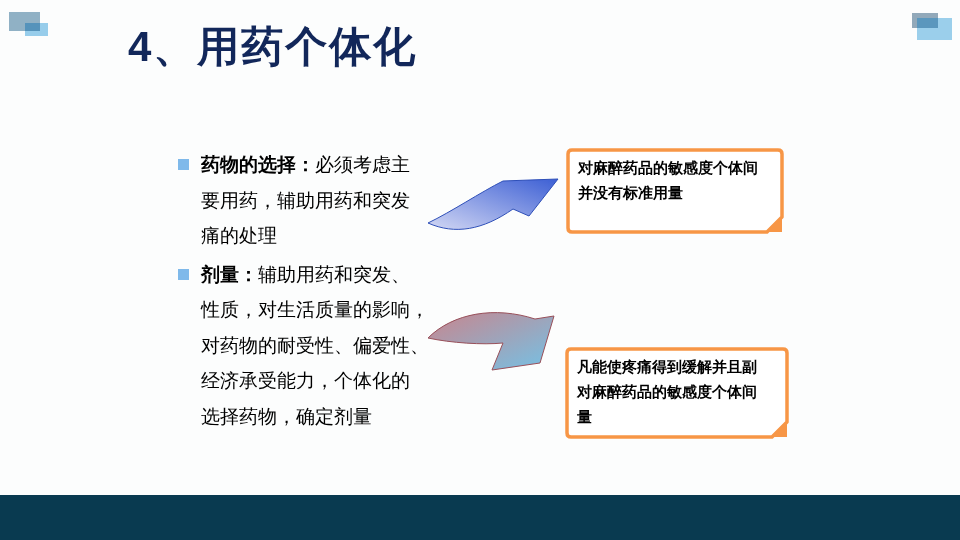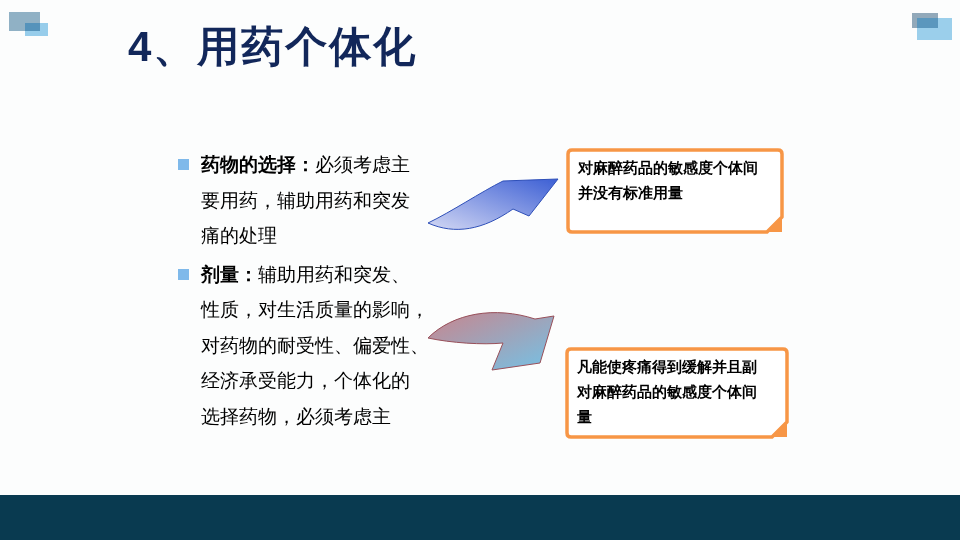--- a/index.html
+++ b/index.html
@@ -71,21 +71,21 @@
       </div>
     </div>
 
     <div class="bullet-item">
       <span class="bullet-marker"></span>
       <div class="bullet-lines">
         <div><b>剂量：</b><span>辅助用药和突发、</span></div>
         <div>性质，对生活质量的影响，</div>
         <div>对药物的耐受性、偏爱性、</div>
         <div>经济承受能力，个体化的</div>
-        <div>选择药物，必须考虑主</div>
+        <div>选择药物，确定剂量</div>
       </div>
     </div>
 
   </div>
 
   <svg class="arrow-svg arrow-1" width="140" height="60" viewBox="0 0 140 60">
     <defs>
       <linearGradient id="g1" x1="0" y1="1" x2="1" y2="0">
         <stop offset="0" stop-color="#d3d8f4"></stop>
         <stop offset="1" stop-color="#3c5fd4"></stop>

